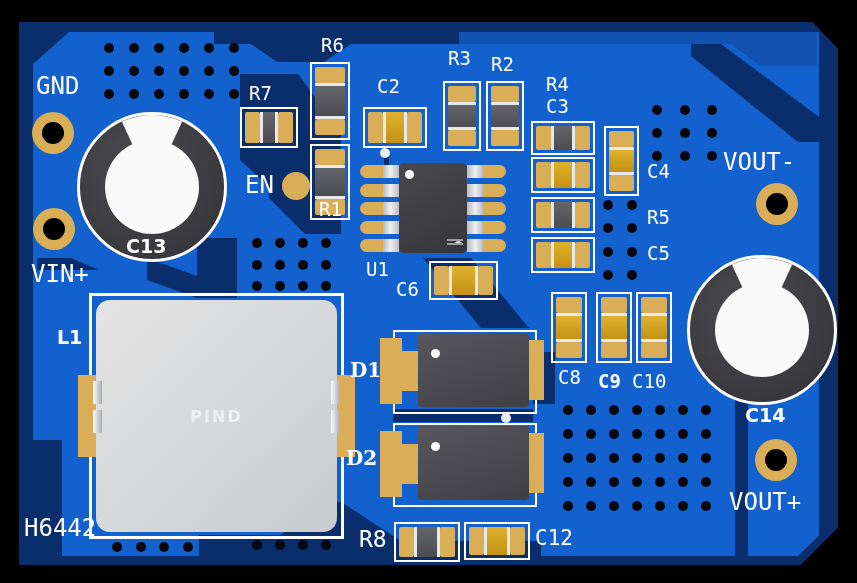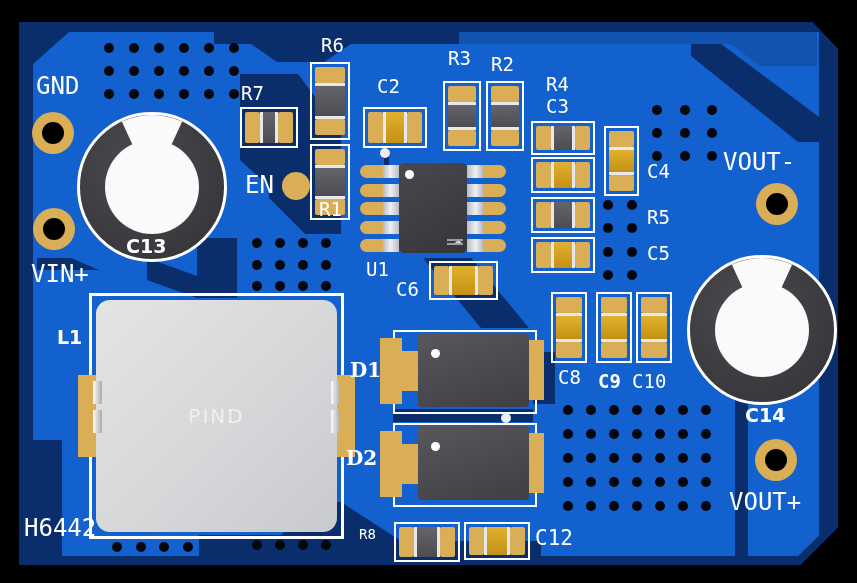--- a/index.html
+++ b/index.html
@@ -41,21 +41,21 @@
                width:94px;height:94px;border-radius:50%;background:#fafafa;}
   .ecap .notch{position:absolute;left:0;top:0;right:0;bottom:0;border-radius:50%;background:#fafafa;
                clip-path:polygon(50% 50%,26% -2%,74% -2%);}
   
   #l1-silk{position:absolute;left:70px;top:271px;width:255px;height:246px;border:3px solid #fff;
            box-sizing:border-box;}
   #l1{position:absolute;left:77px;top:278px;width:241px;height:232px;border-radius:14px;
       background:linear-gradient(135deg,#e4e4e4 0%,#d6d7d9 55%,#c9cacd 100%);
       display:flex;flex-direction:column;align-items:center;justify-content:center;}
   #l1 .m1{font-size:27px;color:#f4f4f4;letter-spacing:2px;}
-  #l1 .m2{font-size:20px;color:#f0f0f0;letter-spacing:2px;}
+  #l1 .m2{font-size:16px;color:#f0f0f0;letter-spacing:2px;font-weight:bold;}
   .l1pad{position:absolute;width:22px;height:82px;background:#d9ae57;}
   .l1tab{position:absolute;width:9px;height:23px;background:linear-gradient(90deg,#fdfdfd,#a9abae);}
   
   #u1{position:absolute;left:380px;top:141px;width:68px;height:90px;border-radius:5px;
       background:linear-gradient(150deg,#48484d,#36363a);}
   #u1 .p1dot{position:absolute;left:6px;top:7px;width:9px;height:9px;border-radius:50%;background:#fff;}
   #u1 .logo{position:absolute;right:4px;bottom:6px;color:#e8e8e8;font-size:11px;line-height:1;}
   #u1 .mk{position:absolute;right:4px;width:16px;height:2px;background:#9a9aa0;}
   .pinrow{position:absolute;width:39px;height:88px;}
   .pin{position:absolute;left:0;width:100%;height:13px;}
@@ -349,34 +349,34 @@
 
     <div class="lbl big" style="left:17px;top:52px;">GND</div>
     <div class="lbl big" style="left:12px;top:240px;">VIN+</div>
     <div class="lbl big" style="left:704px;top:128px;">VOUT-</div>
     <div class="lbl big" style="left:710px;top:468px;">VOUT+</div>
     <div class="lbl big" style="left:226px;top:151px;">EN</div>
     <div class="lbl bold" style="left:107px;top:215px;">C13</div>
     <div class="lbl bold" style="left:726px;top:384px;">C14</div>
     <div class="lbl bold" style="left:38px;top:306px;">L1</div>
     <div class="lbl" style="left:302px;top:14px;">R6</div>
-    <div class="lbl" style="left:222px;top:62px;">R7</div>
+    <div class="lbl" style="left:230px;top:62px;">R7</div>
     <div class="lbl" style="left:300px;top:178px;">R1</div>
     <div class="lbl" style="left:358px;top:55px;">C2</div>
     <div class="lbl" style="left:429px;top:27px;">R3</div>
     <div class="lbl" style="left:472px;top:33px;">R2</div>
     <div class="lbl" style="left:527px;top:53px;">R4</div>
     <div class="lbl" style="left:527px;top:75px;">C3</div>
     <div class="lbl" style="left:628px;top:140px;">C4</div>
     <div class="lbl" style="left:628px;top:186px;">R5</div>
     <div class="lbl" style="left:628px;top:222px;">C5</div>
     <div class="lbl" style="left:347px;top:238px;">U1</div>
     <div class="lbl" style="left:377px;top:258px;">C6</div>
     <div class="lbl" style="left:539px;top:346px;">C8</div>
     <div class="lbl" style="left:579px;top:350px;font-weight:bold;">C9</div>
     <div class="lbl" style="left:613px;top:350px;">C10</div>
     <div class="lbl serif" style="left:331px;top:338px;">D1</div>
     <div class="lbl serif" style="left:327px;top:426px;">D2</div>
-    <div class="lbl" style="left:340px;top:505px;font-size:14px;">R8</div>
+    <div class="lbl" style="left:340px;top:505px;font-size:23px;">R8</div>
     <div class="lbl" style="left:516px;top:505px;font-size:21px;">C12</div>
     <div class="lbl big" style="left:5px;top:494px;">H6442</div>
   </div>
 </div>
 
 </body></html>

